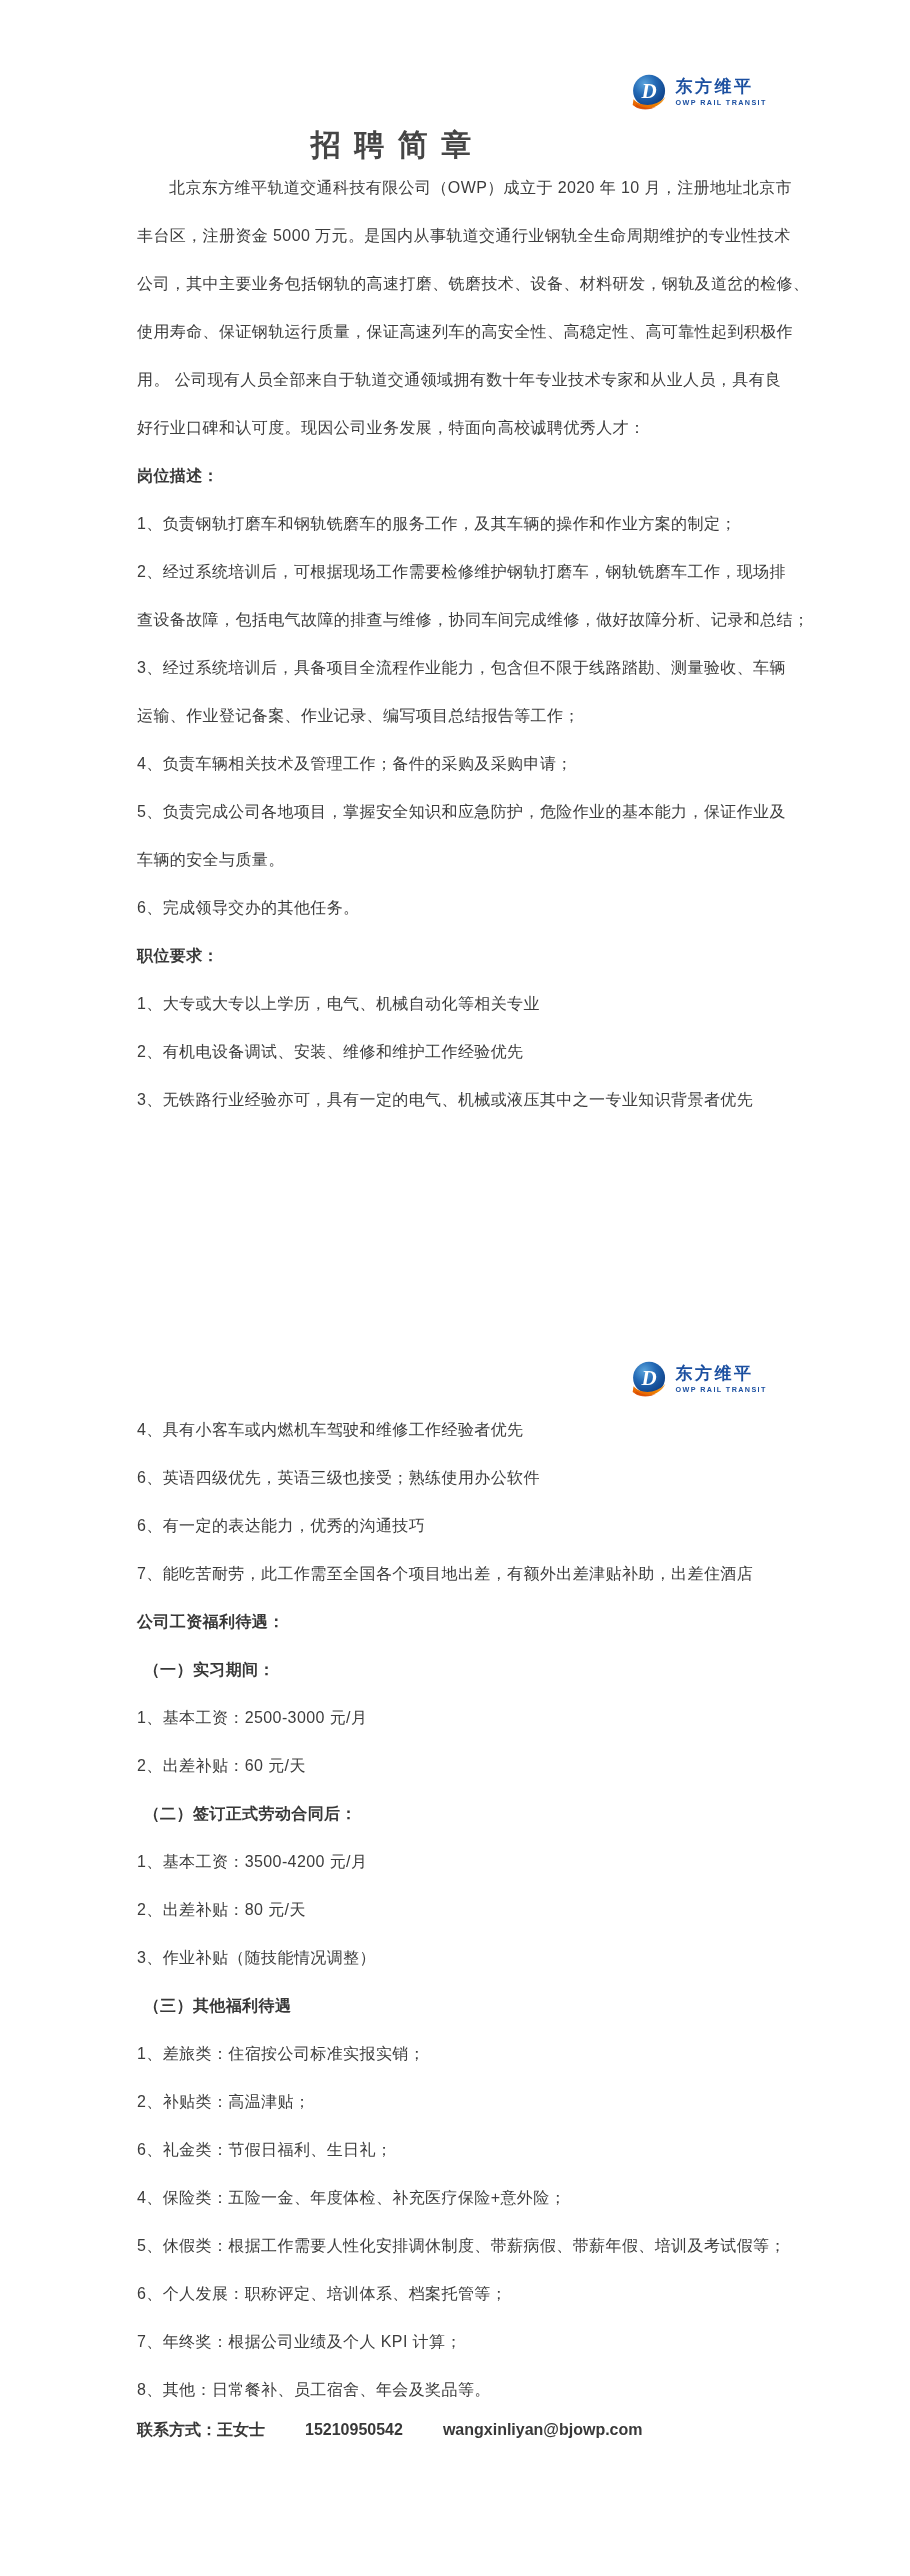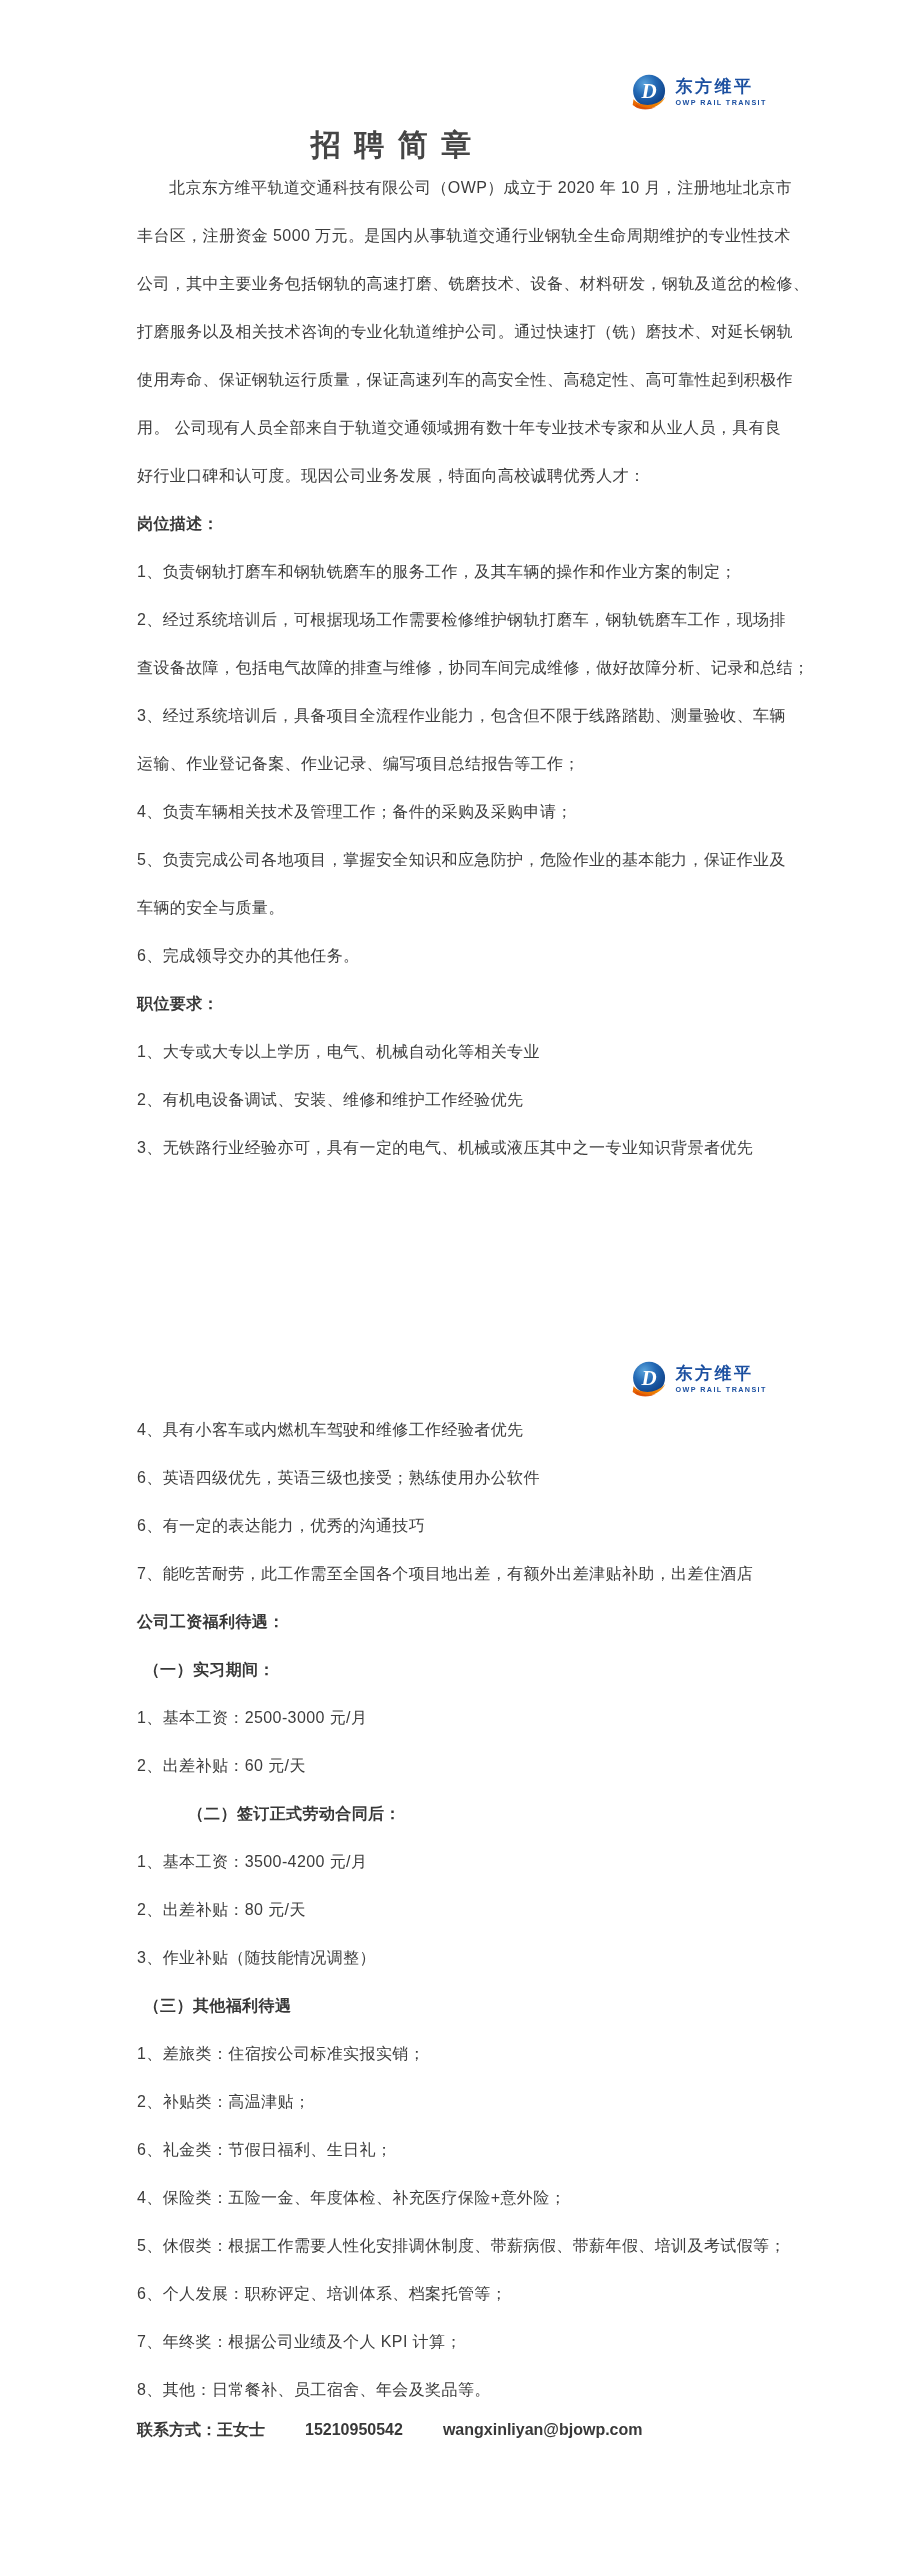--- a/index.html
+++ b/index.html
@@ -62,21 +62,20 @@
     <span class="logo-en">OWP RAIL TRANSIT</span>
   </div>
 </div>
 
 <h1 class="title">招聘简章</h1>
 
 <div class="col" id="page1-lines" style="top:164px">
     <div class="line" style="text-indent: 32px;">北京东方维平轨道交通科技有限公司（OWP）成立于 2020 年 10 月，注册地址北京市</div>
     <div class="line">丰台区，注册资金 5000 万元。是国内从事轨道交通行业钢轨全生命周期维护的专业性技术</div>
     <div class="line">公司，其中主要业务包括钢轨的高速打磨、铣磨技术、设备、材料研发，钢轨及道岔的检修、</div>
-    <div class="line">打磨服务以及相关技术咨询的专业化轨道维护公司。通过快速打（铣）磨技术、对延长钢轨</div>
     <div class="line">使用寿命、保证钢轨运行质量，保证高速列车的高安全性、高稳定性、高可靠性起到积极作</div>
     <div class="line">用。 公司现有人员全部来自于轨道交通领域拥有数十年专业技术专家和从业人员，具有良</div>
     <div class="line">好行业口碑和认可度。现因公司业务发展，特面向高校诚聘优秀人才：</div>
     <div class="line bold">岗位描述：</div>
     <div class="line">1、负责钢轨打磨车和钢轨铣磨车的服务工作，及其车辆的操作和作业方案的制定；</div>
     <div class="line">2、经过系统培训后，可根据现场工作需要检修维护钢轨打磨车，钢轨铣磨车工作，现场排</div>
     <div class="line">查设备故障，包括电气故障的排查与维修，协同车间完成维修，做好故障分析、记录和总结；</div>
     <div class="line">3、经过系统培训后，具备项目全流程作业能力，包含但不限于线路踏勘、测量验收、车辆</div>
     <div class="line">运输、作业登记备案、作业记录、编写项目总结报告等工作；</div>
     <div class="line">4、负责车辆相关技术及管理工作；备件的采购及采购申请；</div>
@@ -104,21 +103,21 @@
 
 <div class="col" id="page2-lines" style="top:1406px">
     <div class="line">4、具有小客车或内燃机车驾驶和维修工作经验者优先</div>
     <div class="line">6、英语四级优先，英语三级也接受；熟练使用办公软件</div>
     <div class="line">6、有一定的表达能力，优秀的沟通技巧</div>
     <div class="line">7、能吃苦耐劳，此工作需至全国各个项目地出差，有额外出差津贴补助，出差住酒店</div>
     <div class="line bold">公司工资福利待遇：</div>
     <div class="line bold" style="text-indent: 6.7px;">（一）实习期间：</div>
     <div class="line">1、基本工资：2500-3000 元/月</div>
     <div class="line">2、出差补贴：60 元/天</div>
-    <div class="line bold" style="text-indent: 6.7px; margin-left: 44px;">（二）签订正式劳动合同后：</div>
+    <div class="line bold" style="text-indent: 6.7px;">（二）签订正式劳动合同后：</div>
     <div class="line">1、基本工资：3500-4200 元/月</div>
     <div class="line">2、出差补贴：80 元/天</div>
     <div class="line">3、作业补贴（随技能情况调整）</div>
     <div class="line bold" style="text-indent: 6.7px;">（三）其他福利待遇</div>
     <div class="line">1、差旅类：住宿按公司标准实报实销；</div>
     <div class="line">2、补贴类：高温津贴；</div>
     <div class="line">6、礼金类：节假日福利、生日礼；</div>
     <div class="line">4、保险类：五险一金、年度体检、补充医疗保险+意外险；</div>
     <div class="line">5、休假类：根据工作需要人性化安排调休制度、带薪病假、带薪年假、培训及考试假等；</div>
     <div class="line">6、个人发展：职称评定、培训体系、档案托管等；</div>

